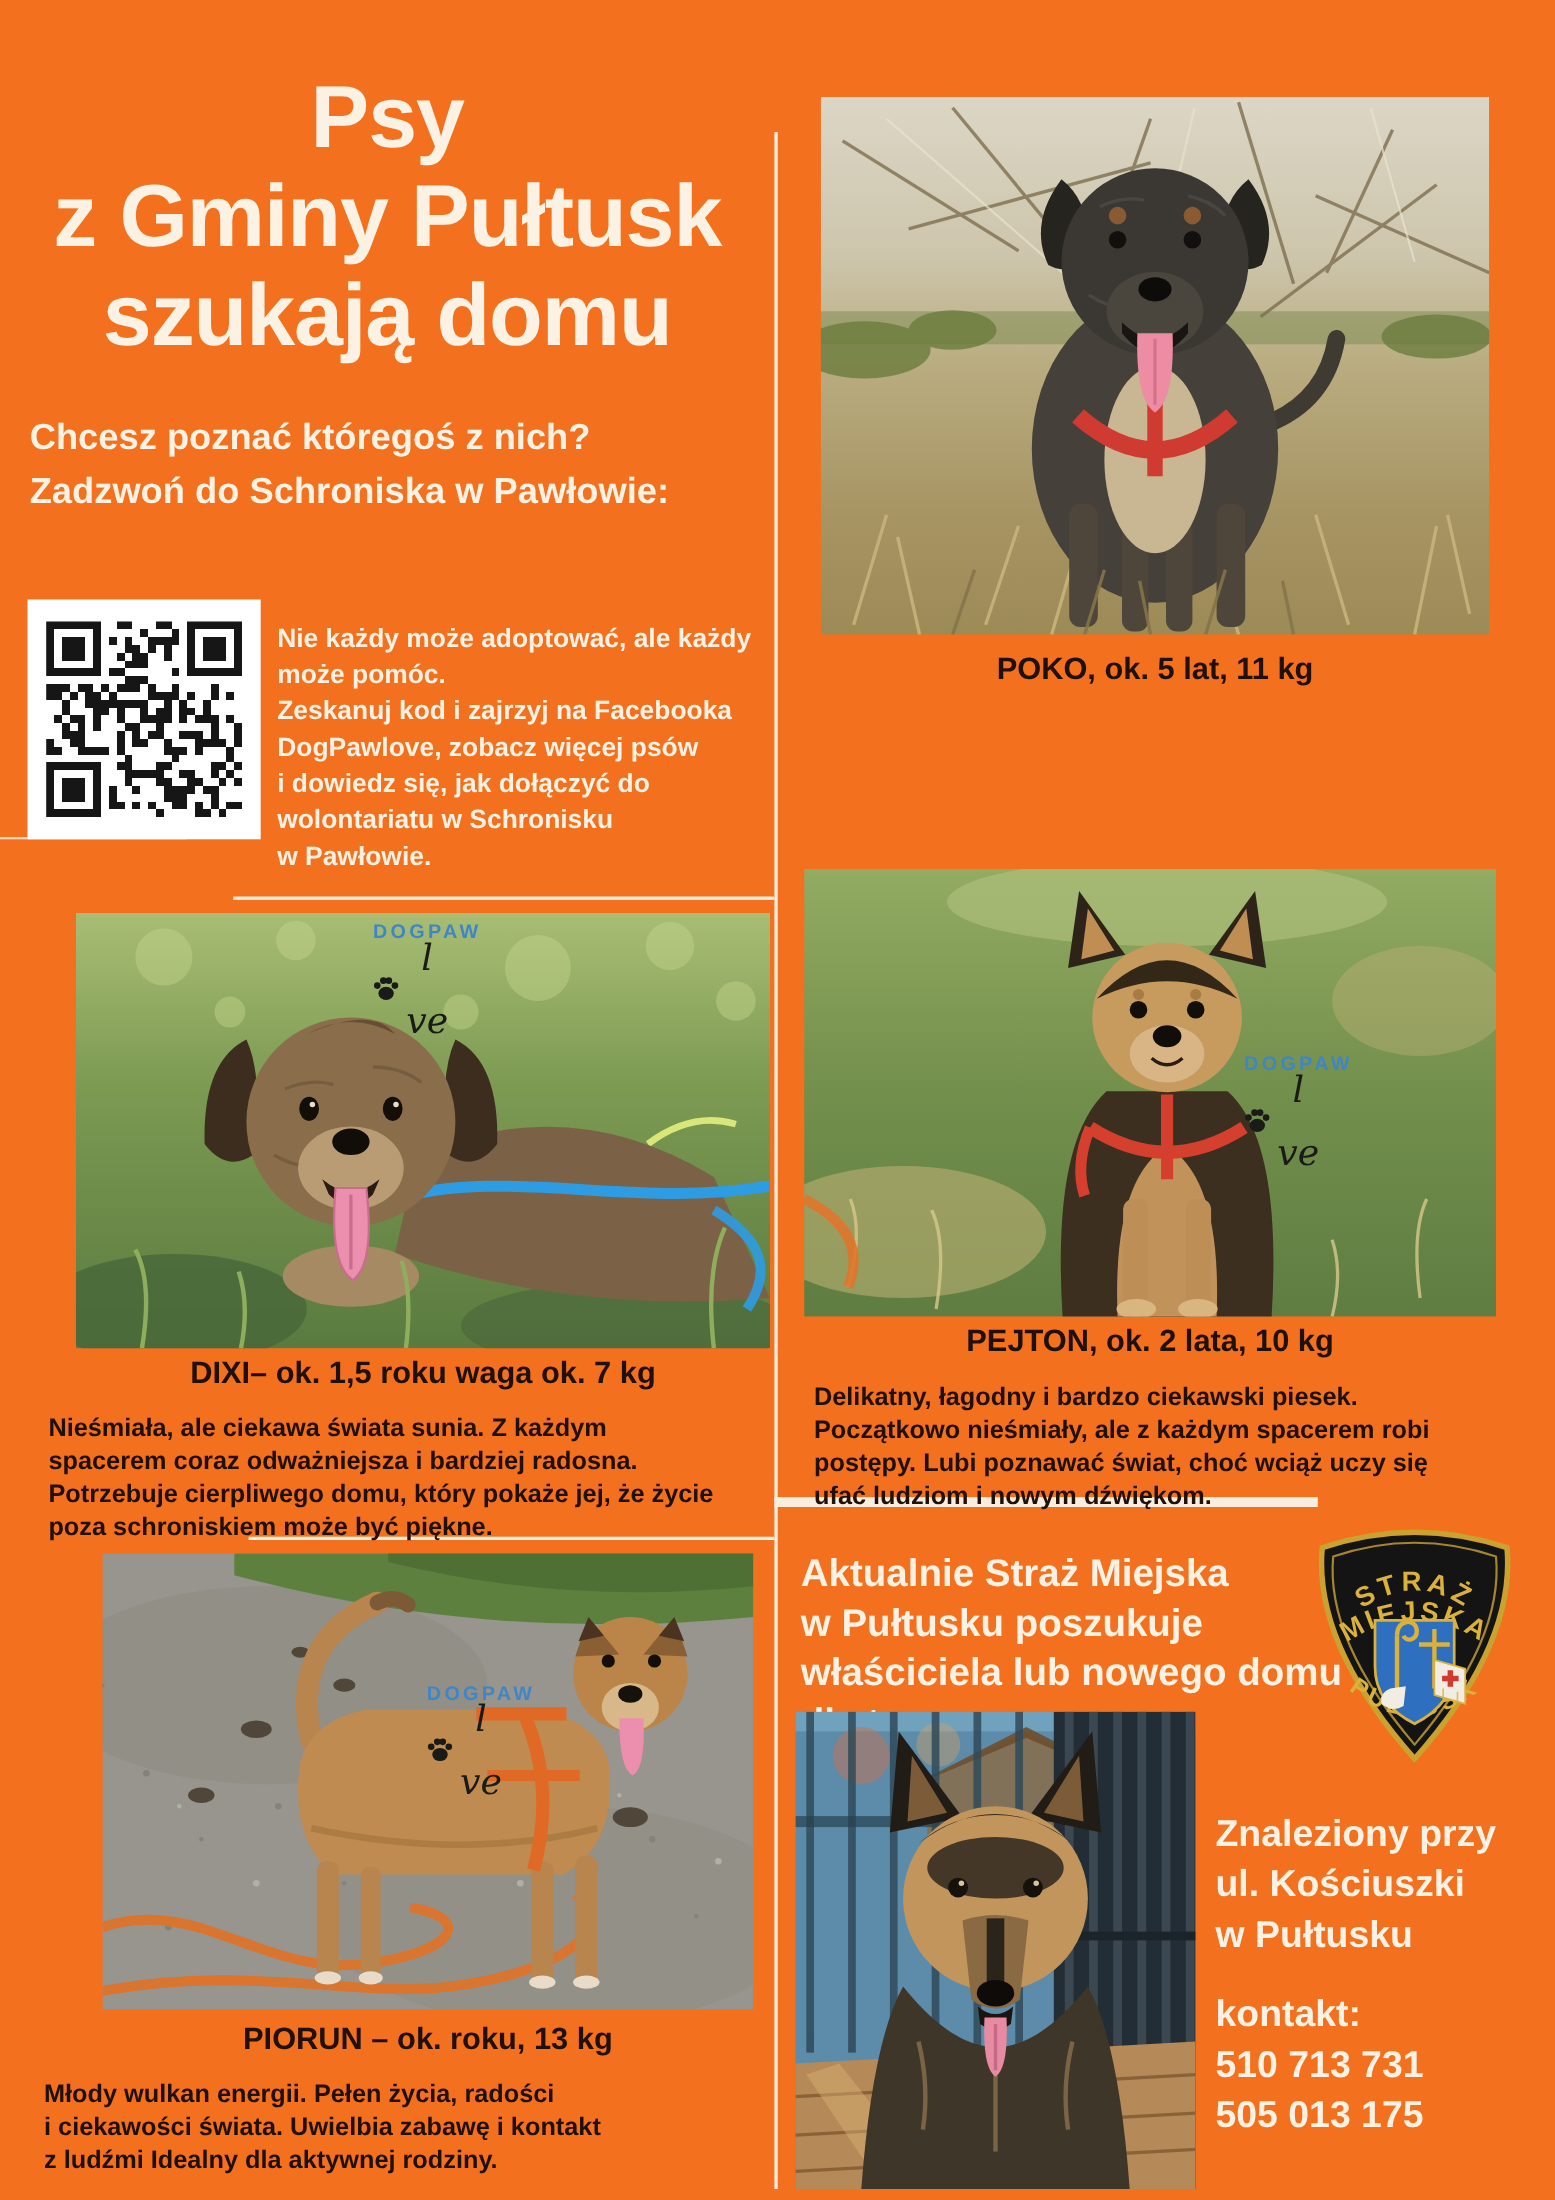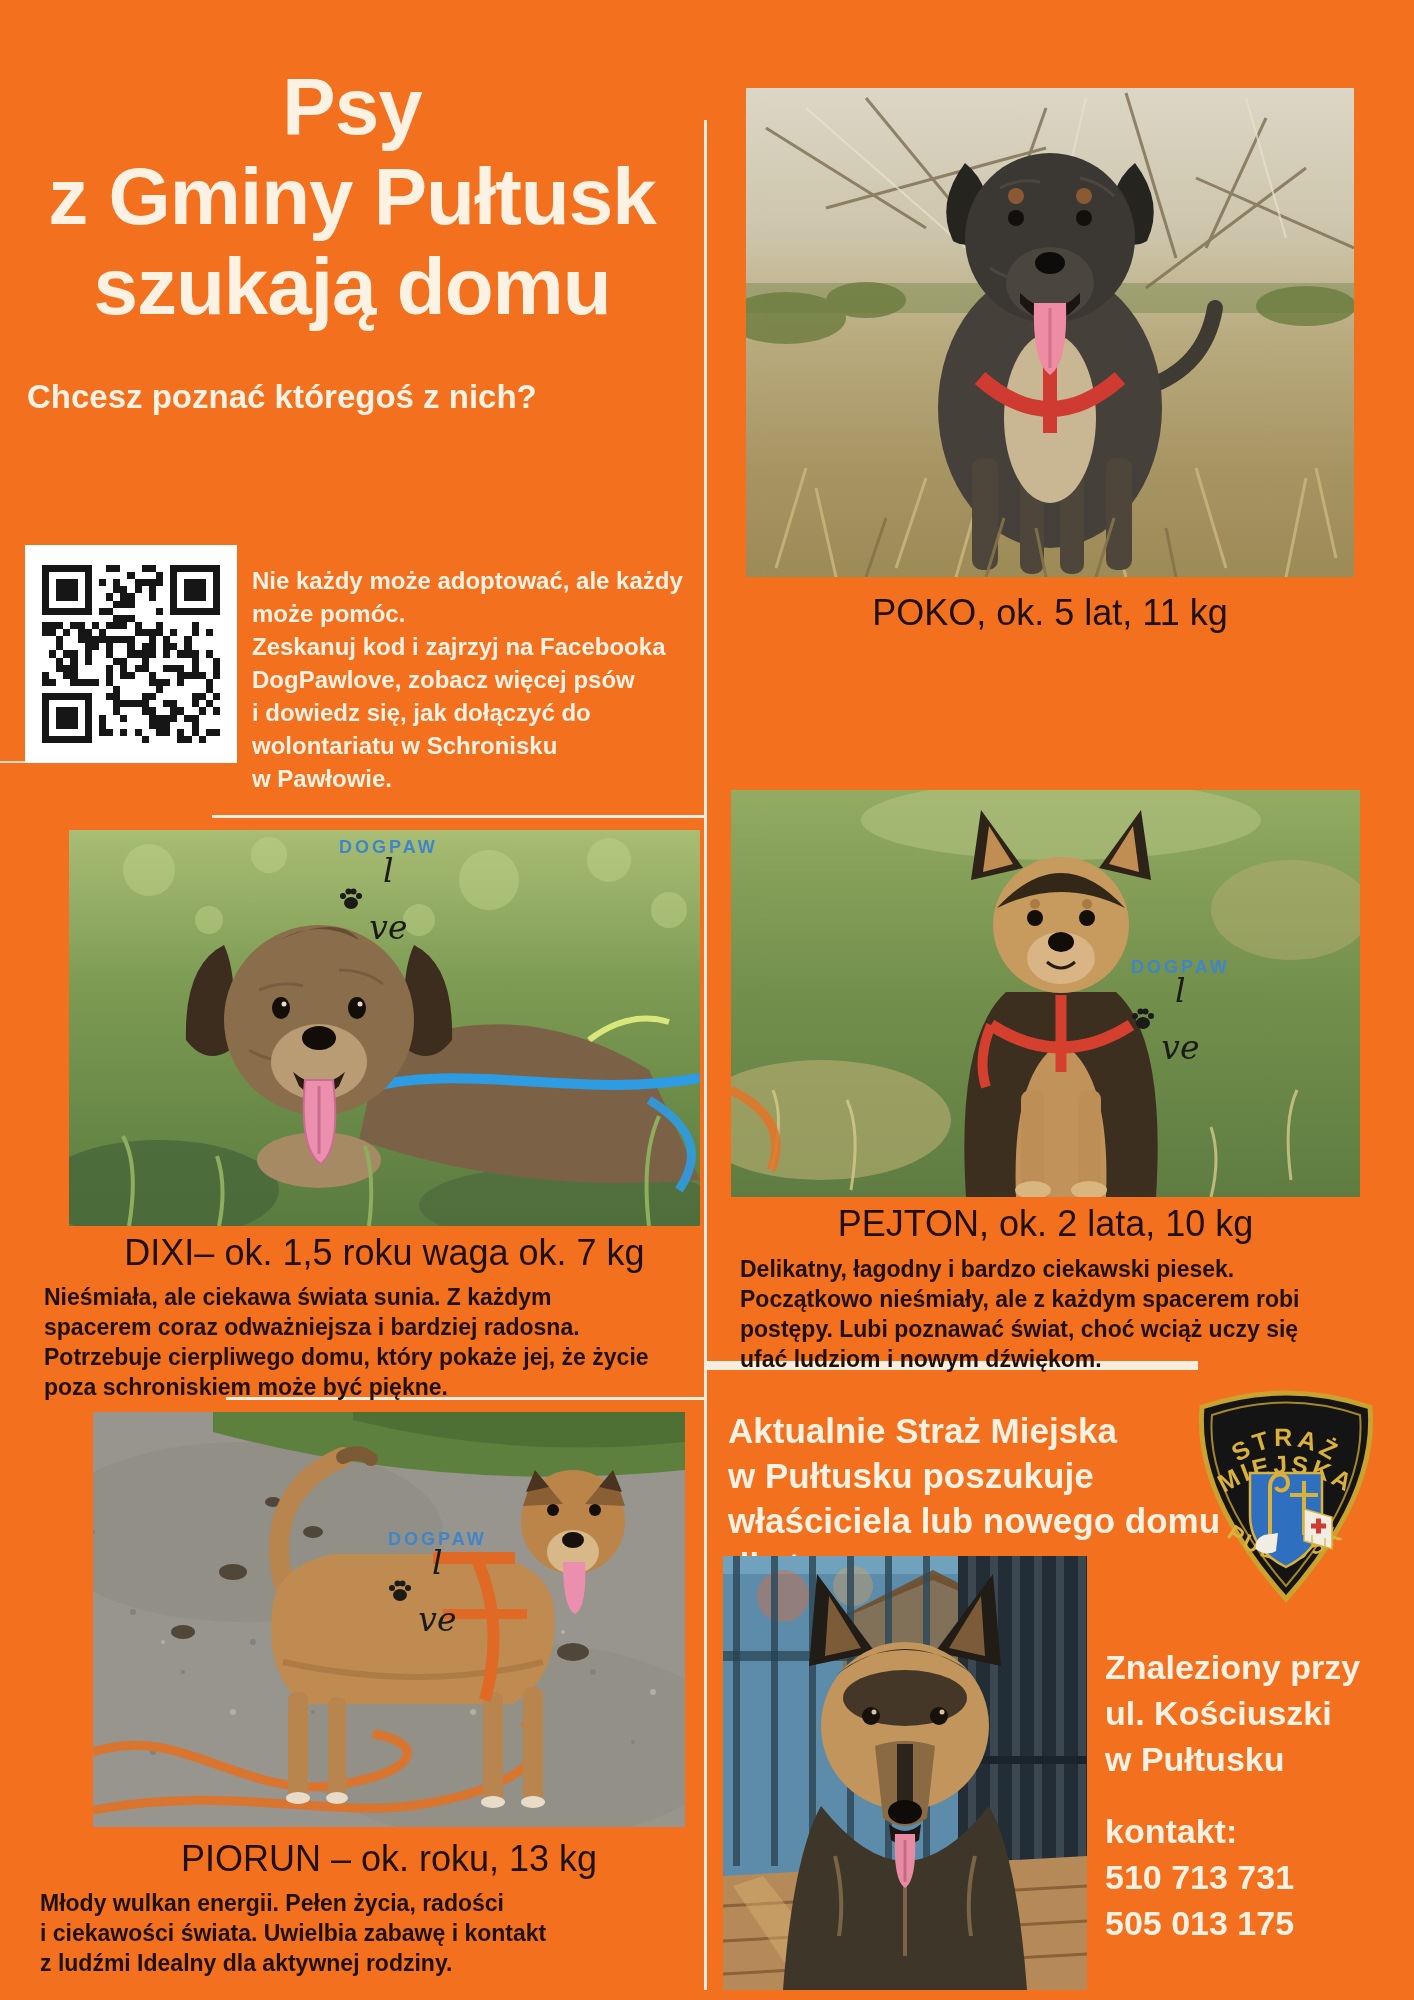--- a/index.html
+++ b/index.html
@@ -25,21 +25,21 @@
   .hline3{left:704px;top:1361px;width:494px;height:9px;}
   
   .photo{position:absolute;overflow:hidden;}
   .photo svg{display:block;}
   #photo-poko{left:746px;top:88px;width:608px;height:489px;}
   #photo-dixi{left:69px;top:830px;width:631px;height:396px;}
   #photo-pejton{left:731px;top:790px;width:629px;height:407px;}
   #photo-piorun{left:93px;top:1412px;width:592px;height:415px;}
   #photo-shepherd{left:723px;top:1556px;width:364px;height:434px;}
   
-  .cap{position:absolute;font-size:36px;font-weight:400;color:#20100A;text-align:center;}
+  .cap{position:absolute;font-size:28px;font-weight:700;color:#20100A;text-align:center;}
   .desc{position:absolute;font-size:23px;line-height:30px;font-weight:700;color:#20100A;}
   #cap-poko{left:746px;top:592px;width:608px;}
   #desc-poko{left:738px;top:624px;width:660px;}
   #cap-dixi{left:69px;top:1232px;width:631px;}
   #desc-dixi{left:44px;top:1266px;width:665px;}
   #cap-pejton{left:731px;top:1203px;width:629px;}
   #desc-pejton{left:740px;top:1238px;width:660px;}
   #cap-piorun{left:93px;top:1838px;width:592px;}
   #desc-piorun{left:40px;top:1872px;width:660px;}
   
@@ -69,20 +69,21 @@
   <div class="line hline3"></div>
 
   <div class="title">
     <div>Psy</div>
     <div>z Gminy Pułtusk</div>
     <div>szukają domu</div>
   </div>
 
   <div class="intro">
     <div>Chcesz poznać któregoś z nich?</div>
+    <div>Zadzwoń do Schroniska w Pawłowie:</div>
   </div>
 
   <div class="qr-card">
     <svg width="178" height="178" viewBox="0 0 25 25" style="shape-rendering:crispEdges">
       <g fill="#161616">
         <rect x="0" y="0" width="7" height="7"></rect>
           <rect x="18" y="0" width="7" height="7"></rect>
           <rect x="0" y="18" width="7" height="7"></rect>
       </g>
       <g fill="#ffffff">

